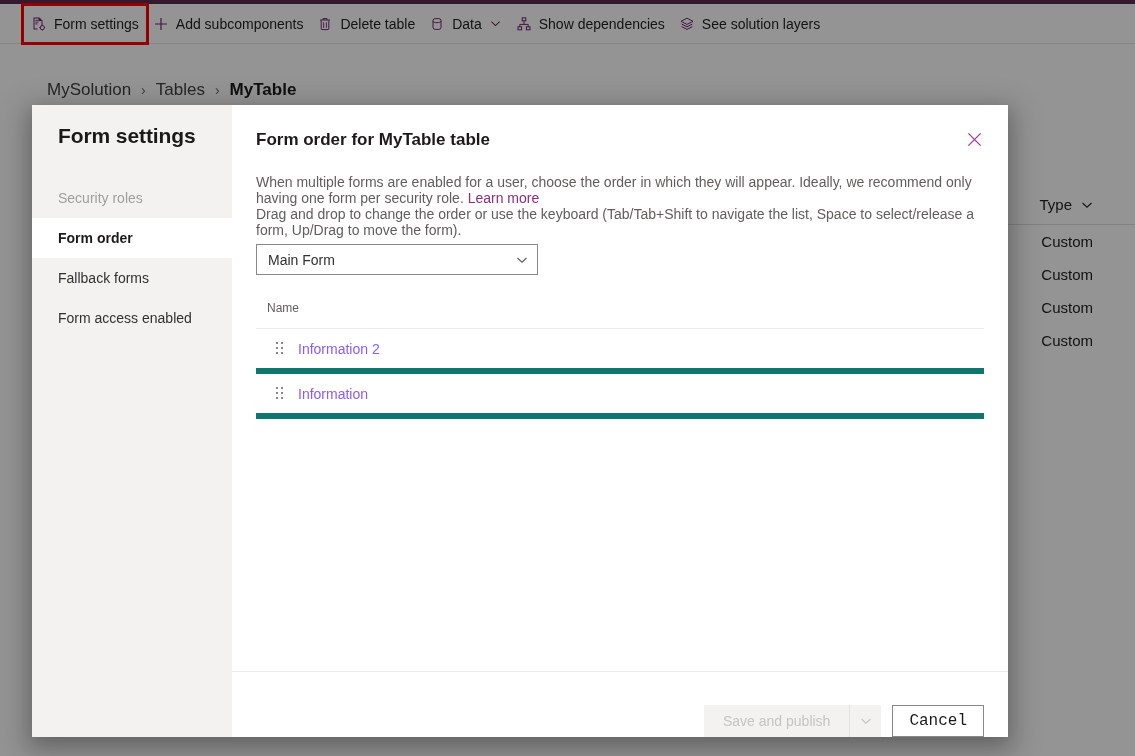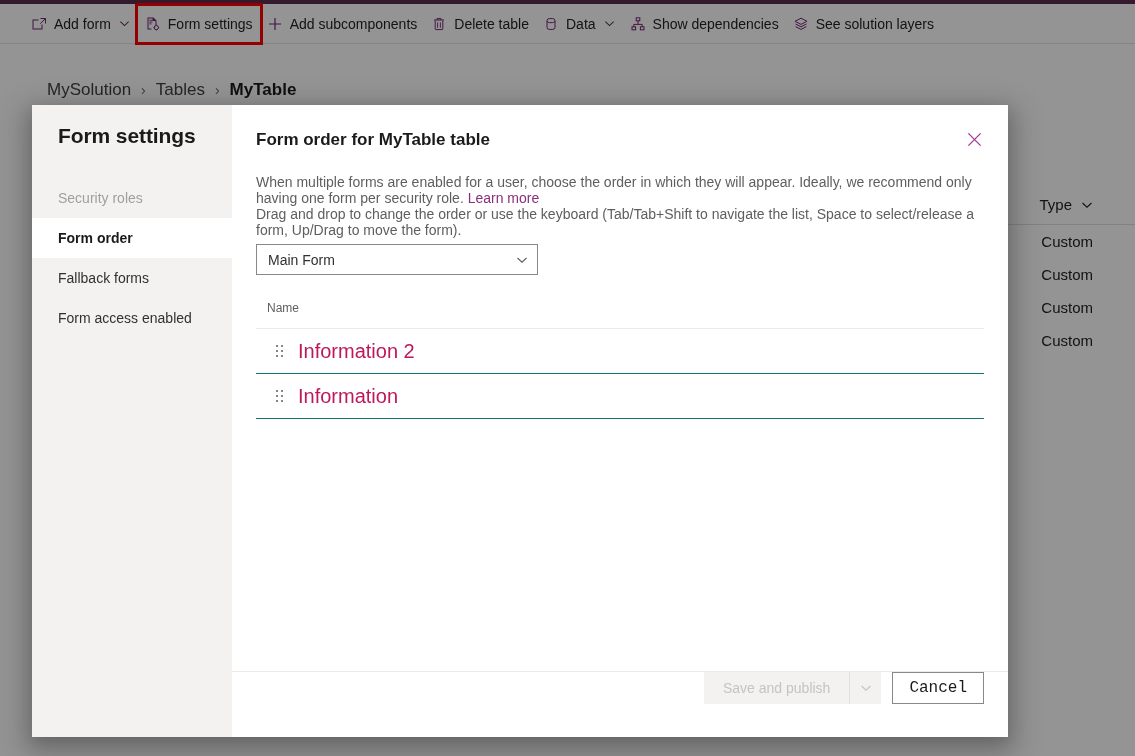--- a/index.html
+++ b/index.html
@@ -261,23 +261,23 @@
     border-bottom: 1px solid #edebe9;
     font-size: 12px;
     color: #605e5c;
     box-sizing: border-box;
   }
   .form-list-row {
     height: 45px;
     display: flex;
     align-items: center;
     padding-left: 20px;
-    border-bottom: 1px solid #0f766e;
-    font-size: 20px;
-    color: #be185d;
+    border-bottom: 6px solid #0f766e;
+    font-size: 14px;
+    color: #8b5cf6;
     box-sizing: border-box;
     cursor: grab;
   }
   .drag-handle {
     width: 8px;
     height: 13px;
     display: grid;
     grid-template-columns: 3px 3px;
     grid-template-rows: 3px 3px 3px;
     gap: 2px 2px;
@@ -290,21 +290,21 @@
     background: #605e5c;
     border-radius: 50%;
   }
 
   
   #dialog-footer {
     flex: 0 0 auto;
     border-top: 1px solid #edebe9;
     height: 66px;
     display: flex;
-    align-items: flex-start;
+    align-items: flex-end;
     justify-content: flex-end;
     margin-left: -24px;
     margin-right: -24px;
     padding-right: 24px;
     box-sizing: border-box;
   }
   #save-and-publish-split {
     display: flex;
     align-items: stretch;
     height: 32px;
@@ -345,35 +345,20 @@
 </style>
 </head>
 <body>
 
 <div id="app-background">
 
   <div id="top-accent-bar"></div>
 
   <div id="command-bar">
 
-    <div class="cmd-btn">
-      <span class="cmd-ico">
-        <svg width="16" height="16" viewBox="0 0 16 16" fill="none">
-          <path d="M1.5 3.5h6v1h-5v8h8v-4h1v5h-10z" fill="#742774"></path>
-          <path d="M9.5 2.5h5v5" stroke="#742774" stroke-width="1" fill="none"></path>
-          <path d="M9.3 7.7l5.2-5.2" stroke="#742774" stroke-width="1"></path>
-        </svg>
-      </span>
-      <span class="cmd-label">Add form</span>
-      <span class="cmd-chev">
-        <svg width="11" height="11" viewBox="0 0 12 12">
-            <path d="M1.5 4 L6 8.2 L10.5 4" stroke="#5c2d52" stroke-width="1.1" fill="none"></path>
-          </svg>
-      </span>
-    </div>
 
     <div class="cmd-btn" id="cmd-form-settings">
       <span class="cmd-ico">
         <svg width="16" height="16" viewBox="0 0 16 16" fill="none">
           <path d="M2.5 1.5h6l3 3v5h-1v-4.5h-3v-2.5h-4v10h3v1h-4z" fill="#742774"></path>
           <path d="M4.3 4.3h3.2M4.3 6.1h3.2M4.3 7.9h2.2" stroke="#742774" stroke-width="0.9"></path>
           <circle cx="11.3" cy="11.6" r="2.1" stroke="#742774" stroke-width="1" fill="none"></circle>
           <path d="M11.3 8.8v1M11.3 13.4v1M8.5 11.6h1M13.1 11.6h1" stroke="#742774" stroke-width="1"></path>
         </svg>
       </span>

